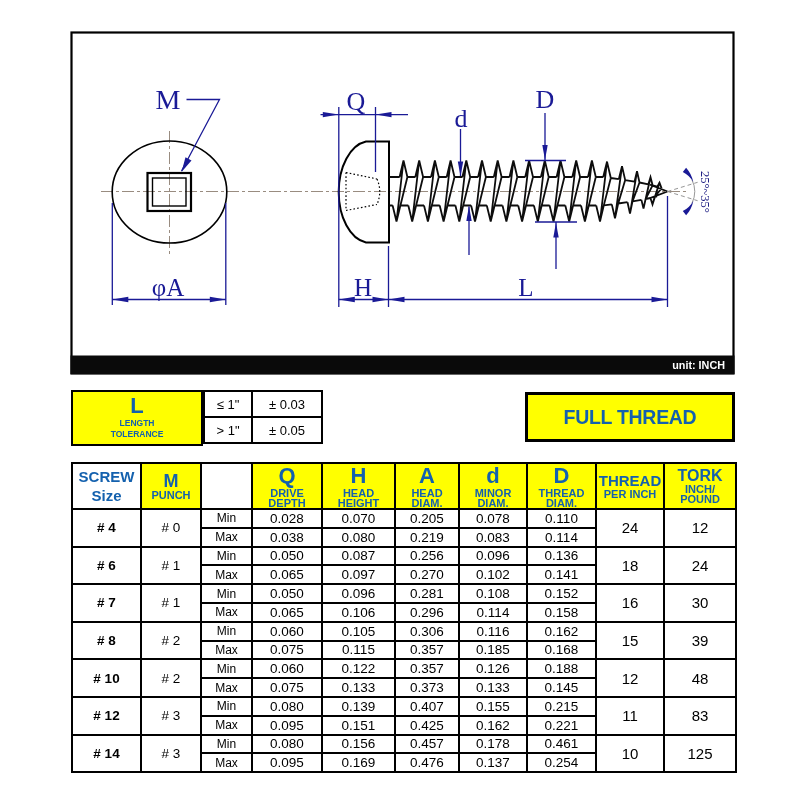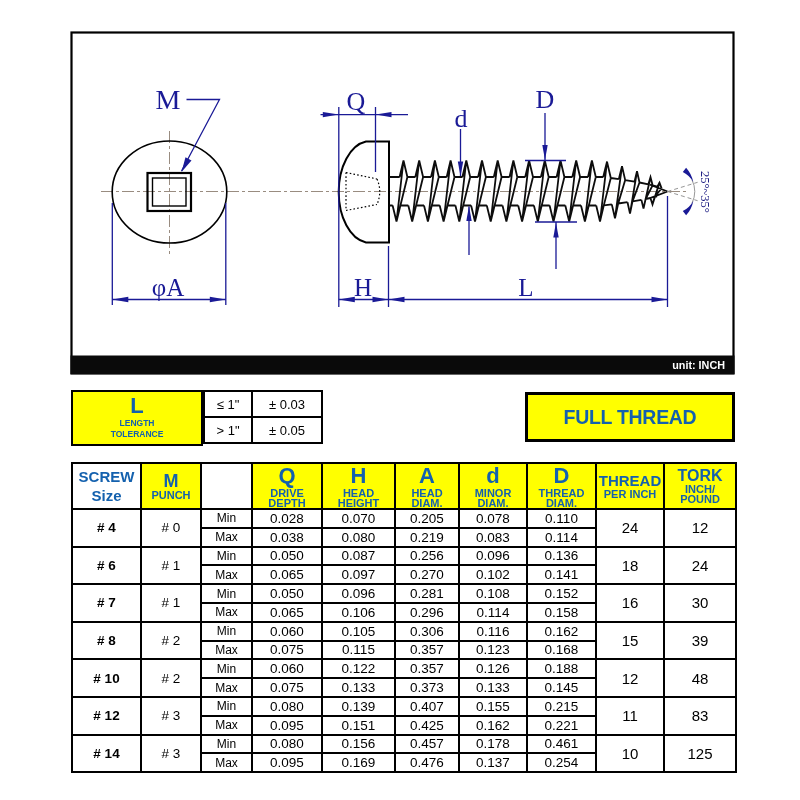--- a/index.html
+++ b/index.html
@@ -267,21 +267,21 @@
         <td class="val">0.116</td>
         <td class="val">0.162</td>
  <td class="tt" rowspan="2">15</td>
  <td class="tt" rowspan="2">39</td>
 </tr>
 <tr style="height:18.8px">
  <td class="mm">Max</td>
         <td class="val">0.075</td>
         <td class="val">0.115</td>
         <td class="val">0.357</td>
-        <td class="val">0.123</td>
+        <td class="val">0.185</td>
         <td class="val">0.168</td>
 </tr>
 <tr class="gtop" style="height:18.8px">
  <td class="sz" rowspan="2"># 10</td>
  <td class="pn" rowspan="2"># 2</td>
  <td class="mm">Min</td>
         <td class="val">0.060</td>
         <td class="val">0.122</td>
         <td class="val">0.357</td>
         <td class="val">0.126</td>

